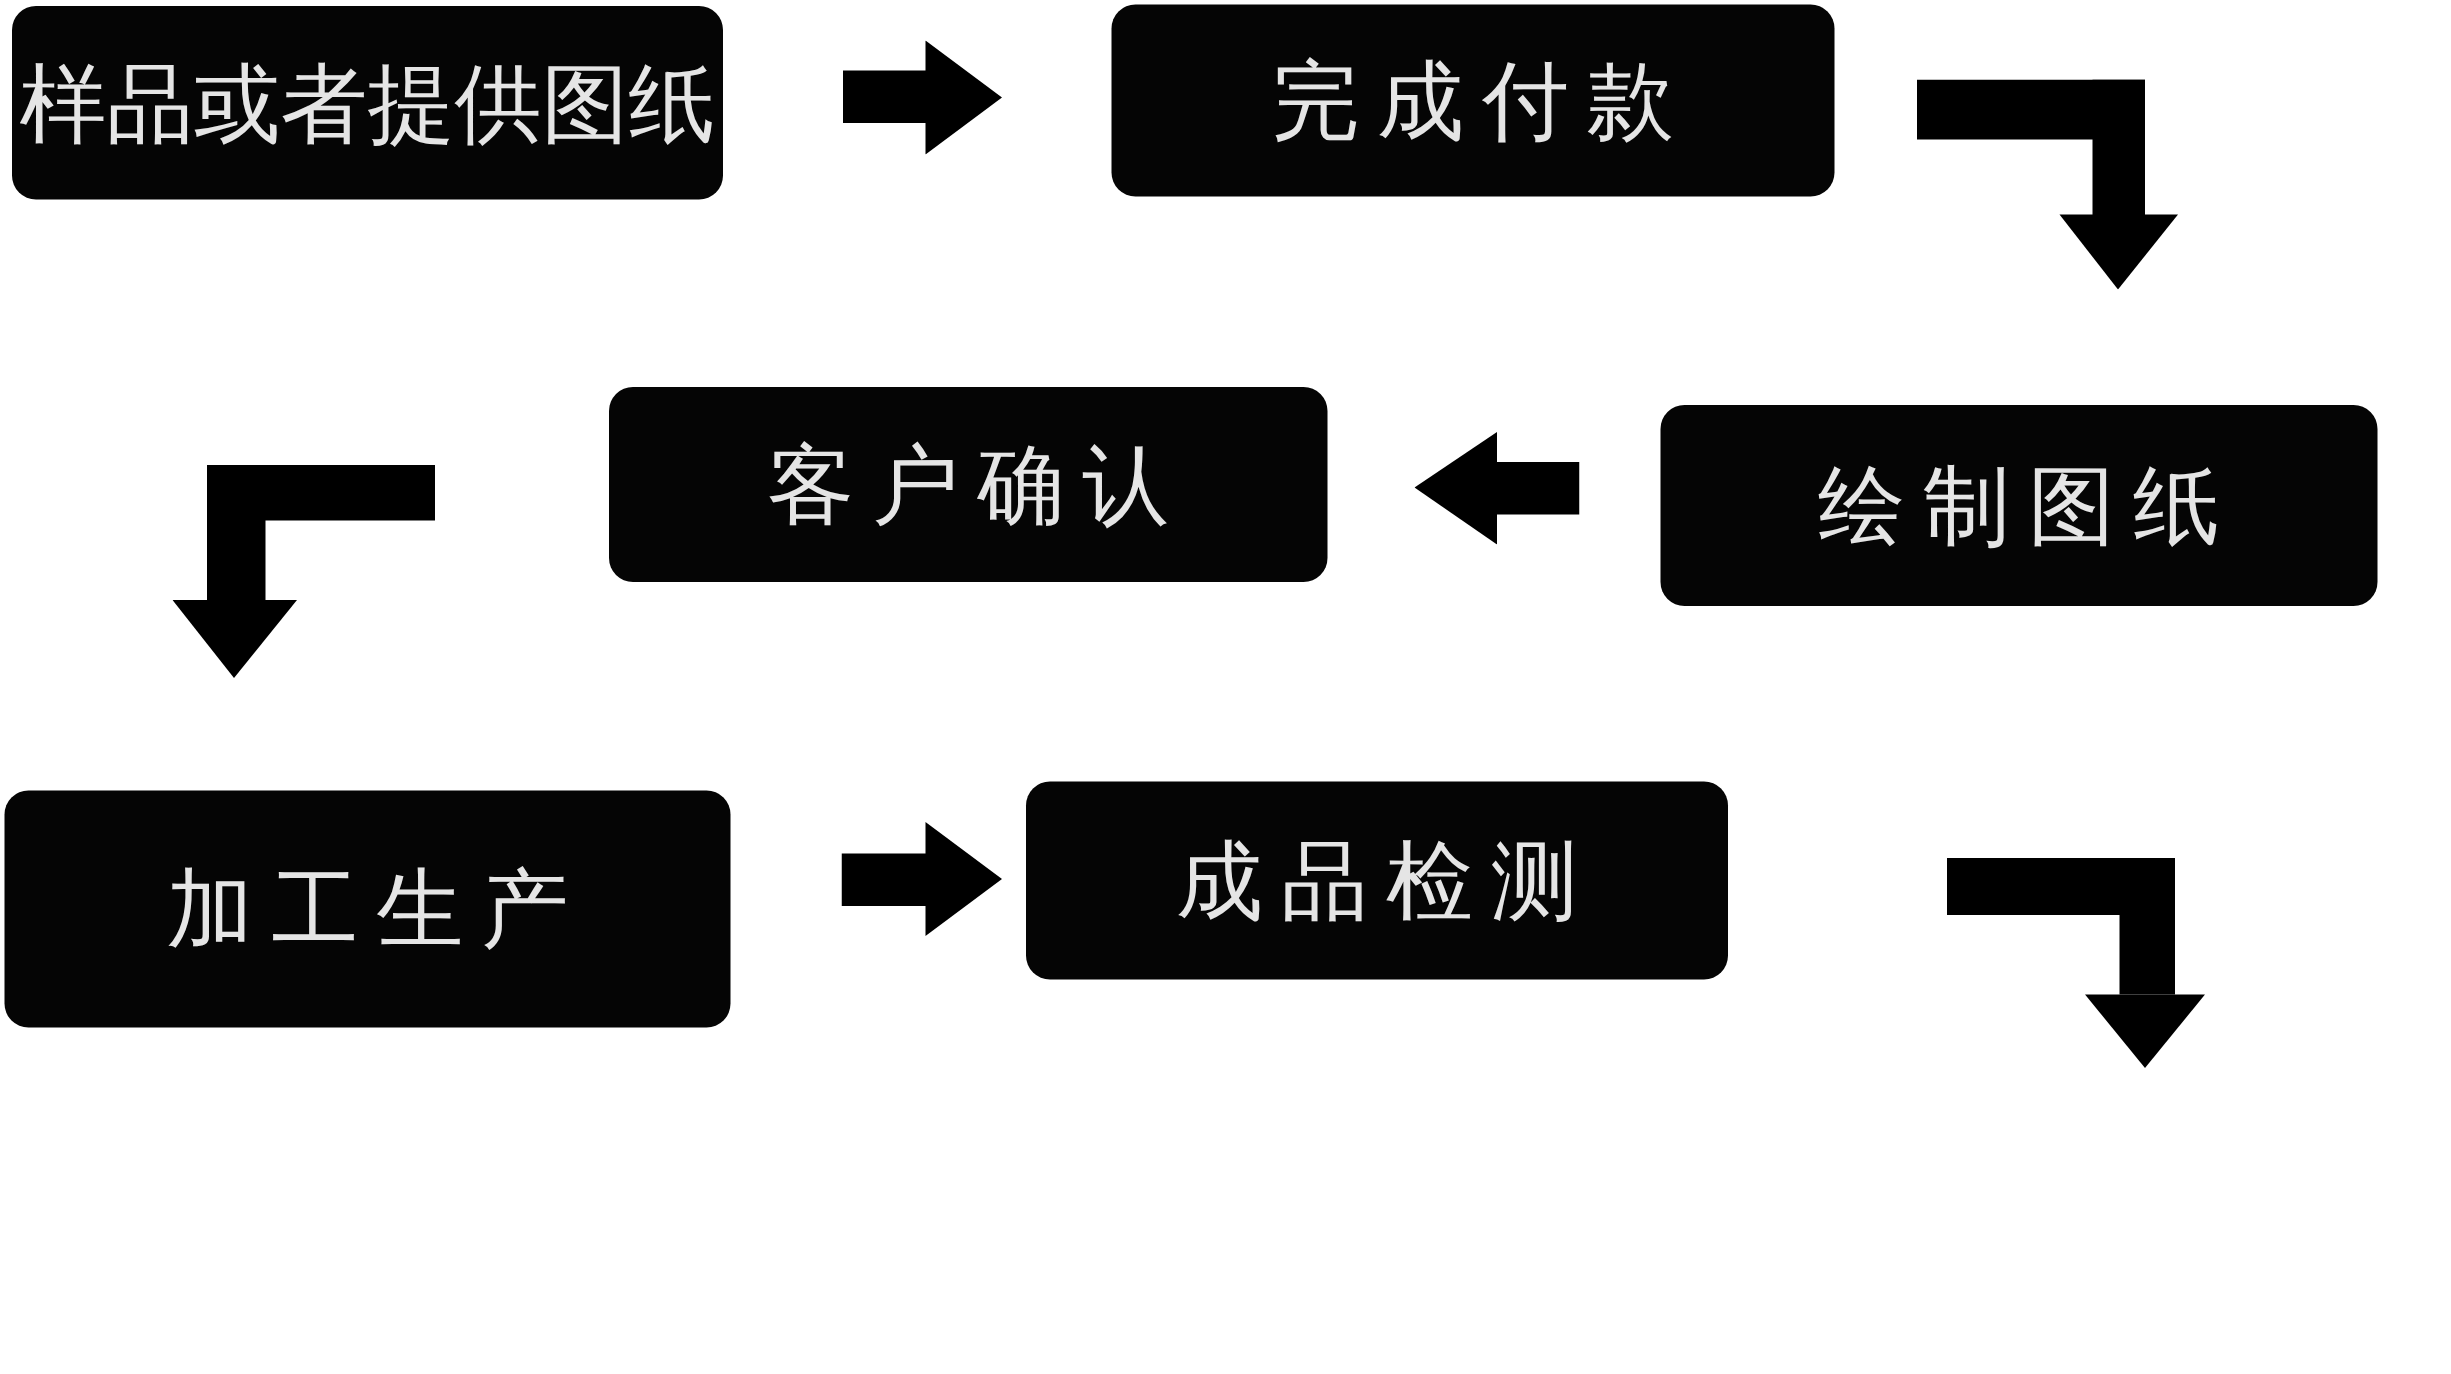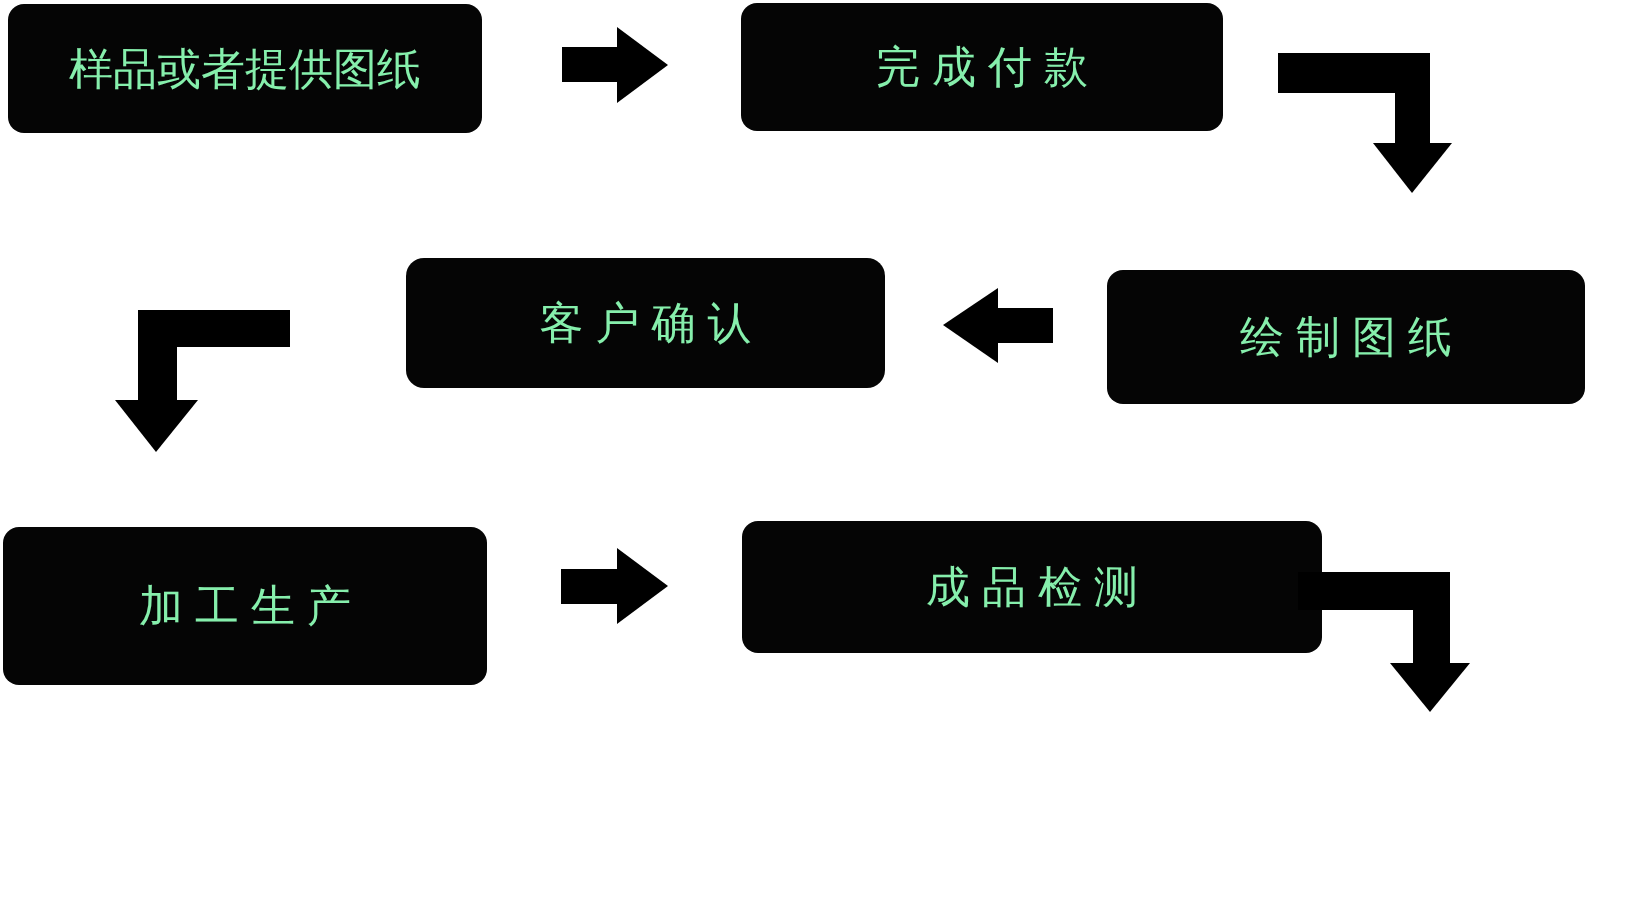--- a/index.html
+++ b/index.html
@@ -17,37 +17,37 @@
   }
   .node {
     position: absolute;
     background: #050505;
     border-radius: 16px;
     display: flex;
     align-items: center;
     justify-content: center;
   }
   .node-label {
-    color: #86efac;
-    font-size: 44px;
+    color: #e5e5e5;
+    font-size: 58px;
     font-weight: 500;
     line-height: 1;
     white-space: nowrap;
   }
   .node-label.spaced {
     letter-spacing: 12px;
     margin-right: -12px; 
   }
   
   .n1 { left: 8px;    top: 4px;   width: 474px; height: 129px; }
   .n2 { left: 741px;  top: 3px;   width: 482px; height: 128px; align-items: center; }
   .n3 { left: 1107px; top: 270px; width: 478px; height: 134px; }
-  .n4 { left: 406px;  top: 258px; width: 479px; height: 130px; border-radius: 18px; }
+  .n4 { left: 406px;  top: 258px; width: 479px; height: 130px; }
   .n5 { left: 3px;    top: 527px; width: 484px; height: 158px; }
-  .n6 { left: 742px;  top: 521px; width: 580px; height: 132px; }
+  .n6 { left: 684px;  top: 521px; width: 468px; height: 132px; }
   .n7 { left: 1153px; top: 782px; width: 476px; height: 126px; }
   .arrow { position: absolute; }
   .arrow * { fill: #000000; }
   .a1 { left: 562px;  top: 27px;  }
   .a2 { left: 1278px; top: 53px;  }
   .a3 { left: 943px;  top: 288px; }
   .a4 { left: 115px;  top: 310px; }
   .a5 { left: 561px;  top: 548px; }
   .a6 { left: 1298px; top: 572px; }
 </style>

